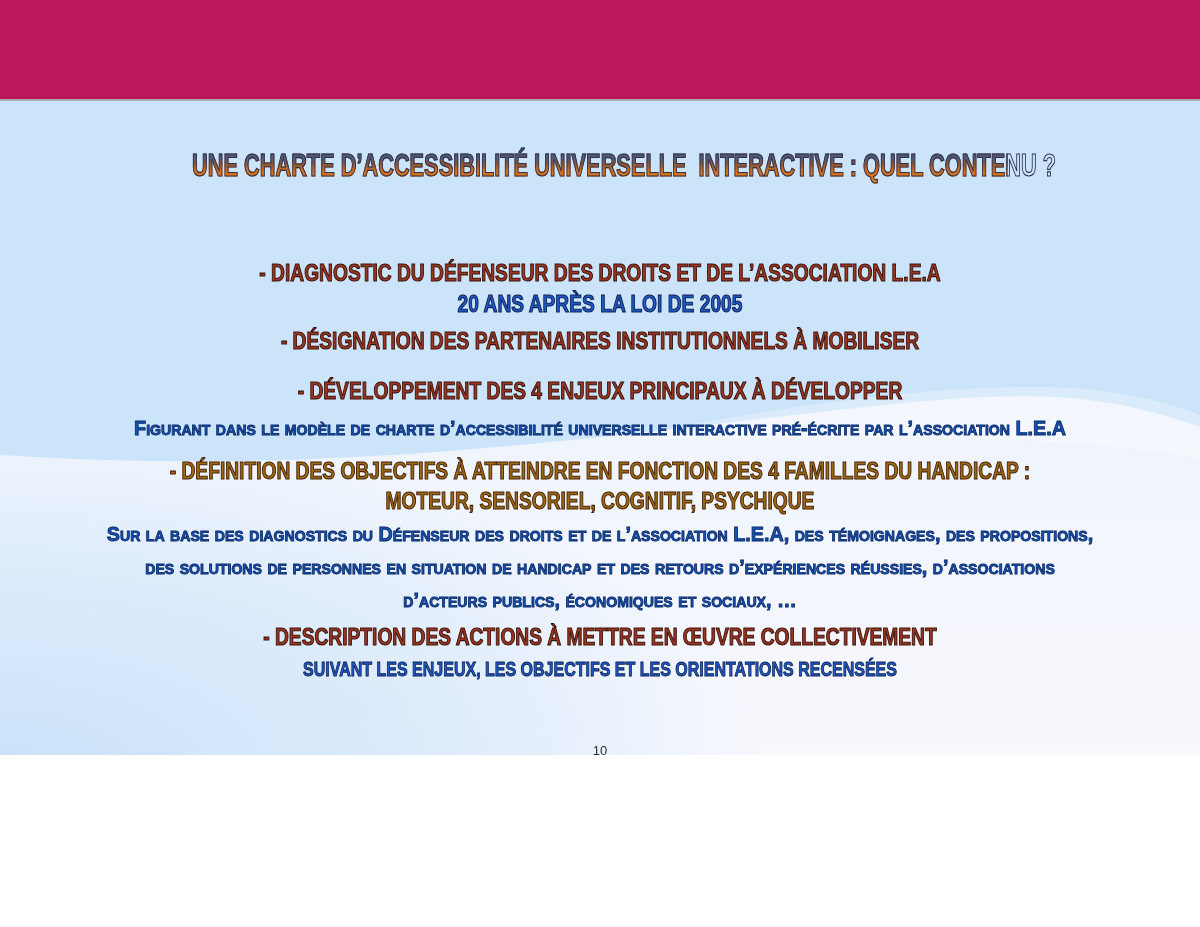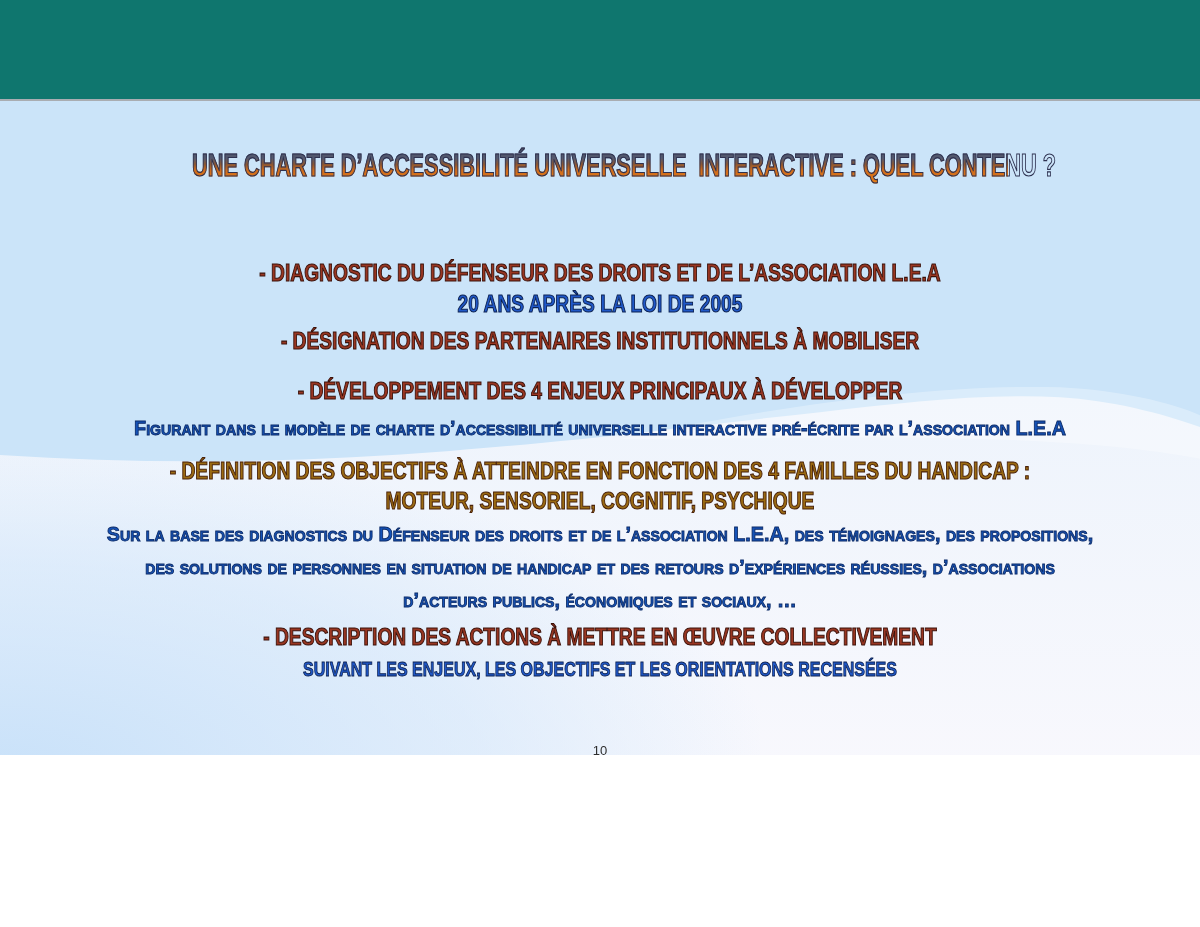--- a/index.html
+++ b/index.html
@@ -1,19 +1,19 @@
 <!DOCTYPE html>
 <html><head>
 <meta charset="utf-8">
 <style>
   html,body{margin:0;padding:0;background:#ffffff;}
   .stage{
     position:relative;
     width:1200px;height:755px;
-    background:#0f766e;
+    background:#be185d;
     font-family:"Liberation Sans","DejaVu Sans",sans-serif;
     overflow:hidden;
   }
   .slide{
     position:absolute;
     top:99px;left:0;
     width:1200px;height:676px;
     background:#cbe4f9;
     border-top:2px solid #a9adb2;
     border-bottom:2px solid #aeb2b6;

